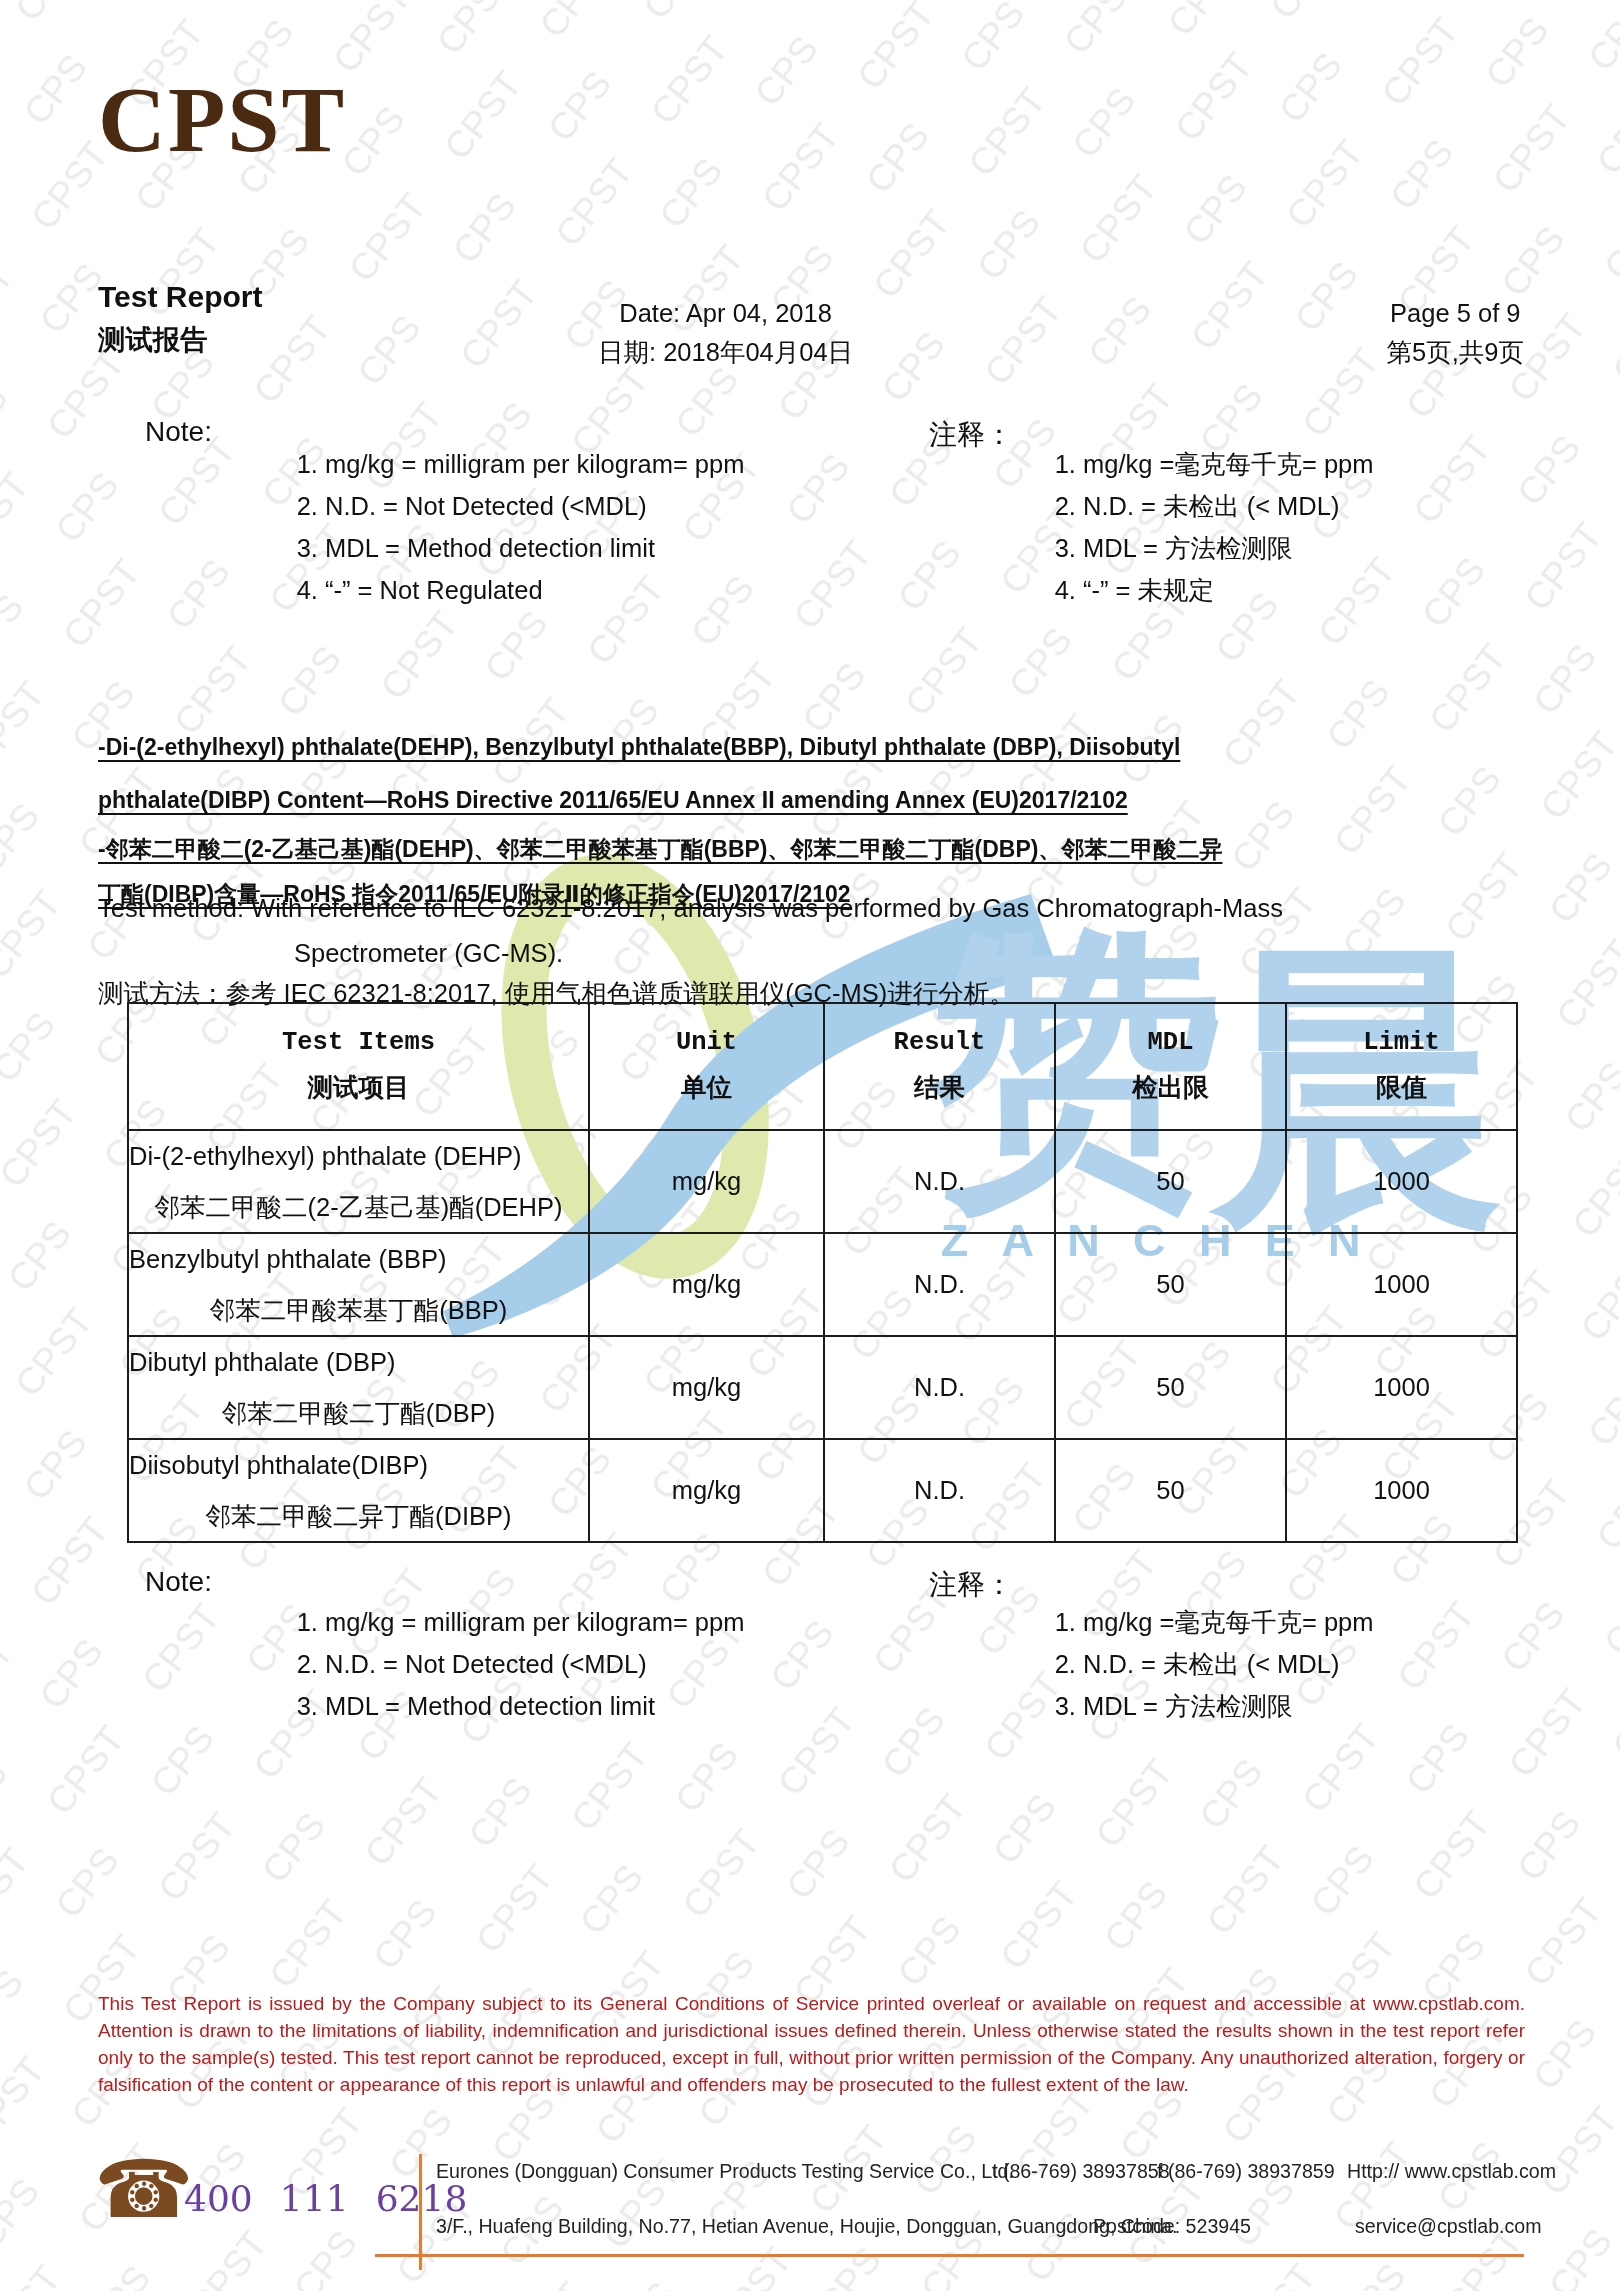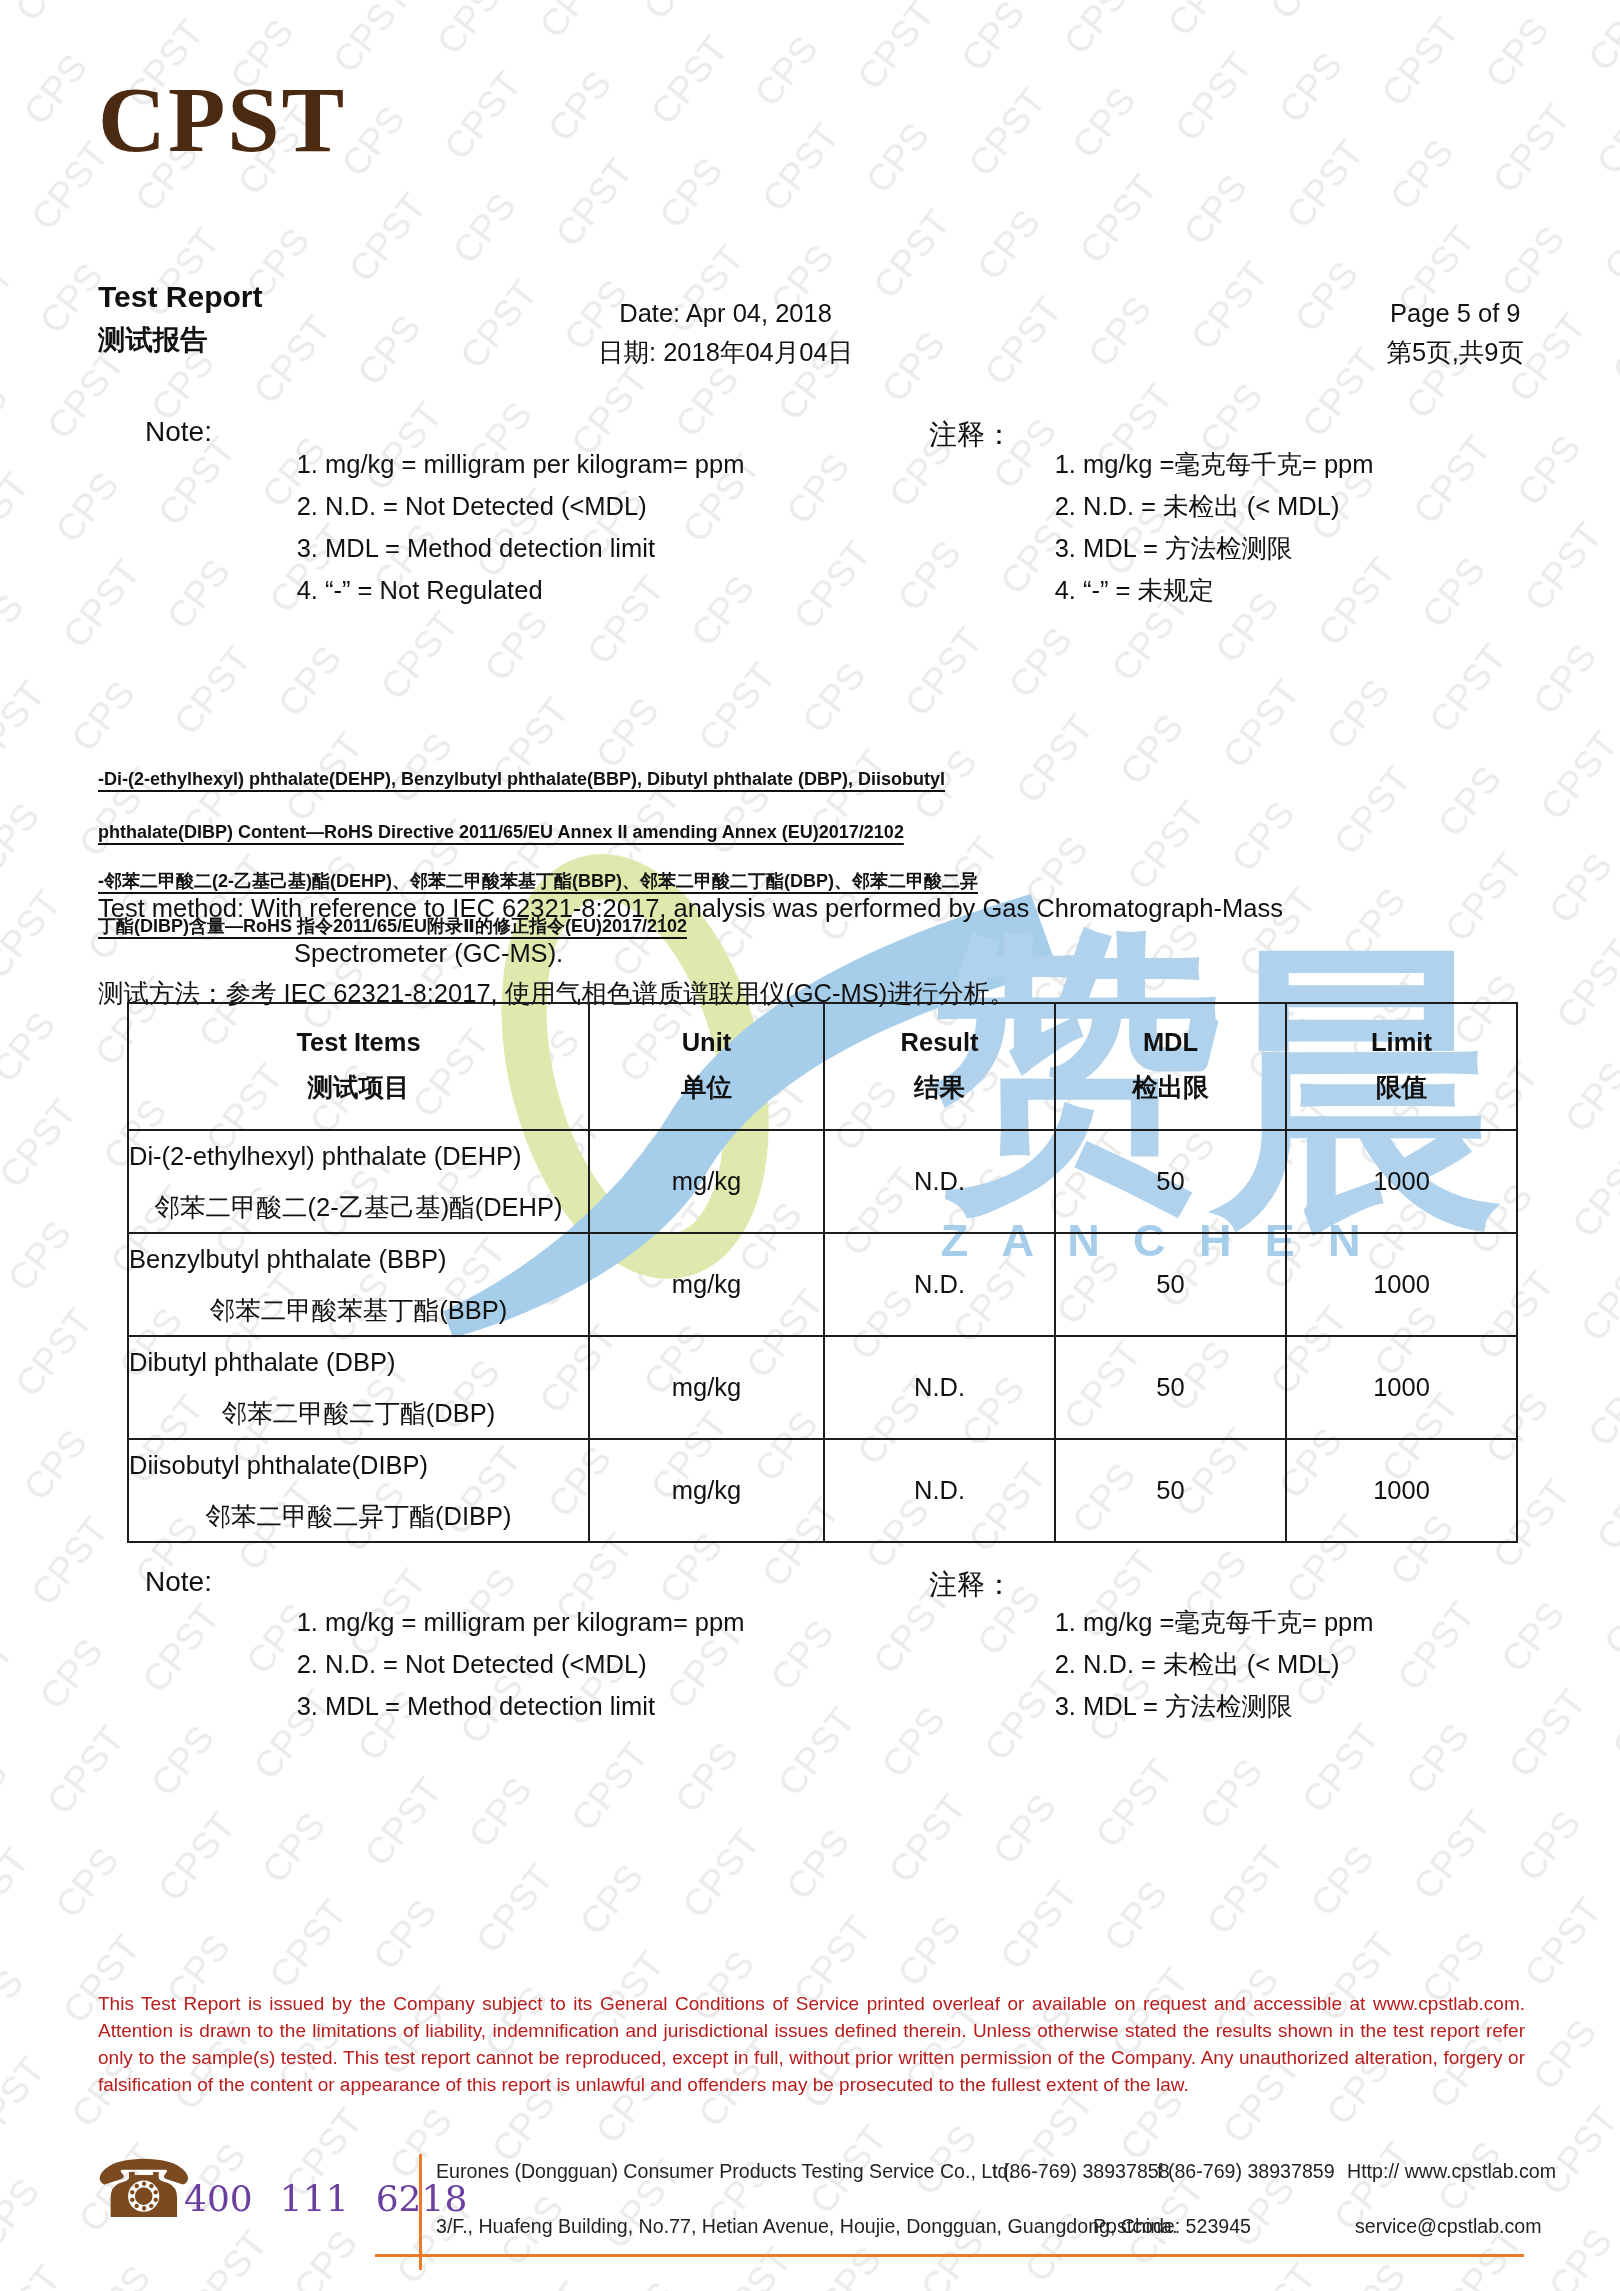--- a/index.html
+++ b/index.html
@@ -24,34 +24,34 @@
   .title-en { font-size:30px; font-weight:bold; }
   .title-zh { font-size:27.4px; font-weight:bold; margin-top:7.8px; }
 
   .header-info { position:absolute; left:598px; top:294px; width:926px; display:flex; justify-content:space-between; }
   .hi-col { text-align:center; font-size:25.5px; line-height:39px; }
 
   .note-label { position:absolute; font-size:28px; }
   ol.note-list { position:absolute; margin:0; padding-left:39px; list-style:decimal; font-size:25.5px; }
   ol.note-list li { height:42px; line-height:30px; }
 
-  .heading { position:absolute; left:98px; top:752px; width:1427px; font-weight:bold; font-size:18px; }
+  .heading { position:absolute; left:98px; top:720px; width:1427px; font-weight:bold; font-size:23px; }
   .heading .hl { display:block; }
   .heading .hl span { text-decoration:underline; text-decoration-thickness:2px; text-underline-offset:4.9px; }
   .hl.en1 { line-height:55px; }
   .hl.en2 { line-height:51px; }
   .hl.zh1 { line-height:47px; }
   .hl.zh2 { line-height:43px; }
 
   .method-line { position:absolute; font-size:25.5px; }
 
   .results { position:absolute; left:127px; top:1002px; }
   table.grid { border-collapse:collapse; table-layout:fixed; width:1390px; }
   table.grid th, table.grid td { border:2px solid #1c1c1c; padding:0; }
-  tr.head-row { height:127px; }
+  tr.head-row { height:127px;font-family:Liberation Mono, monospace; }
   tr.data-row { height:103px; }
   .th-en { font-size:25.5px; font-weight:bold; }
   .th-zh { font-size:25.5px; font-weight:bold; margin-top:13.7px; }
   th { text-align:center; vertical-align:middle; background:transparent; }
   td.item-cell { text-align:left; padding-left:15.7px; font-size:25.5px; }
   td.item-cell .l1 { line-height:33px; }
   td.item-cell .l2 { line-height:33px; margin-top:18px;text-align:center; }
   td.val-cell { text-align:center; vertical-align:middle; font-size:25.5px; }
 
   .legal {

